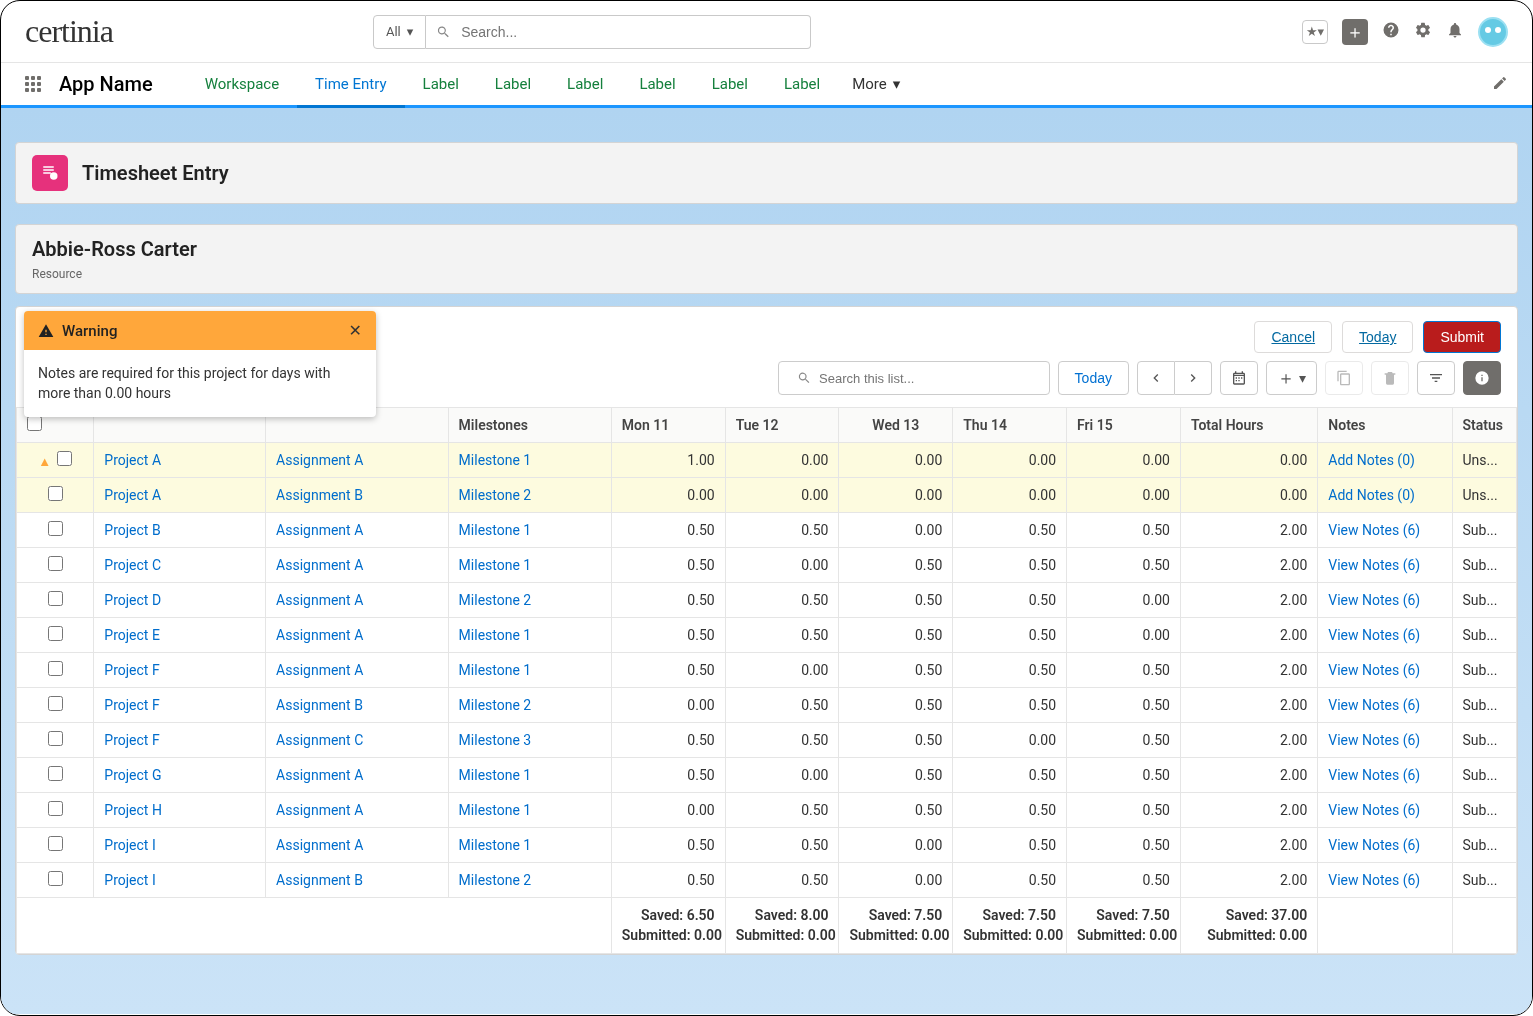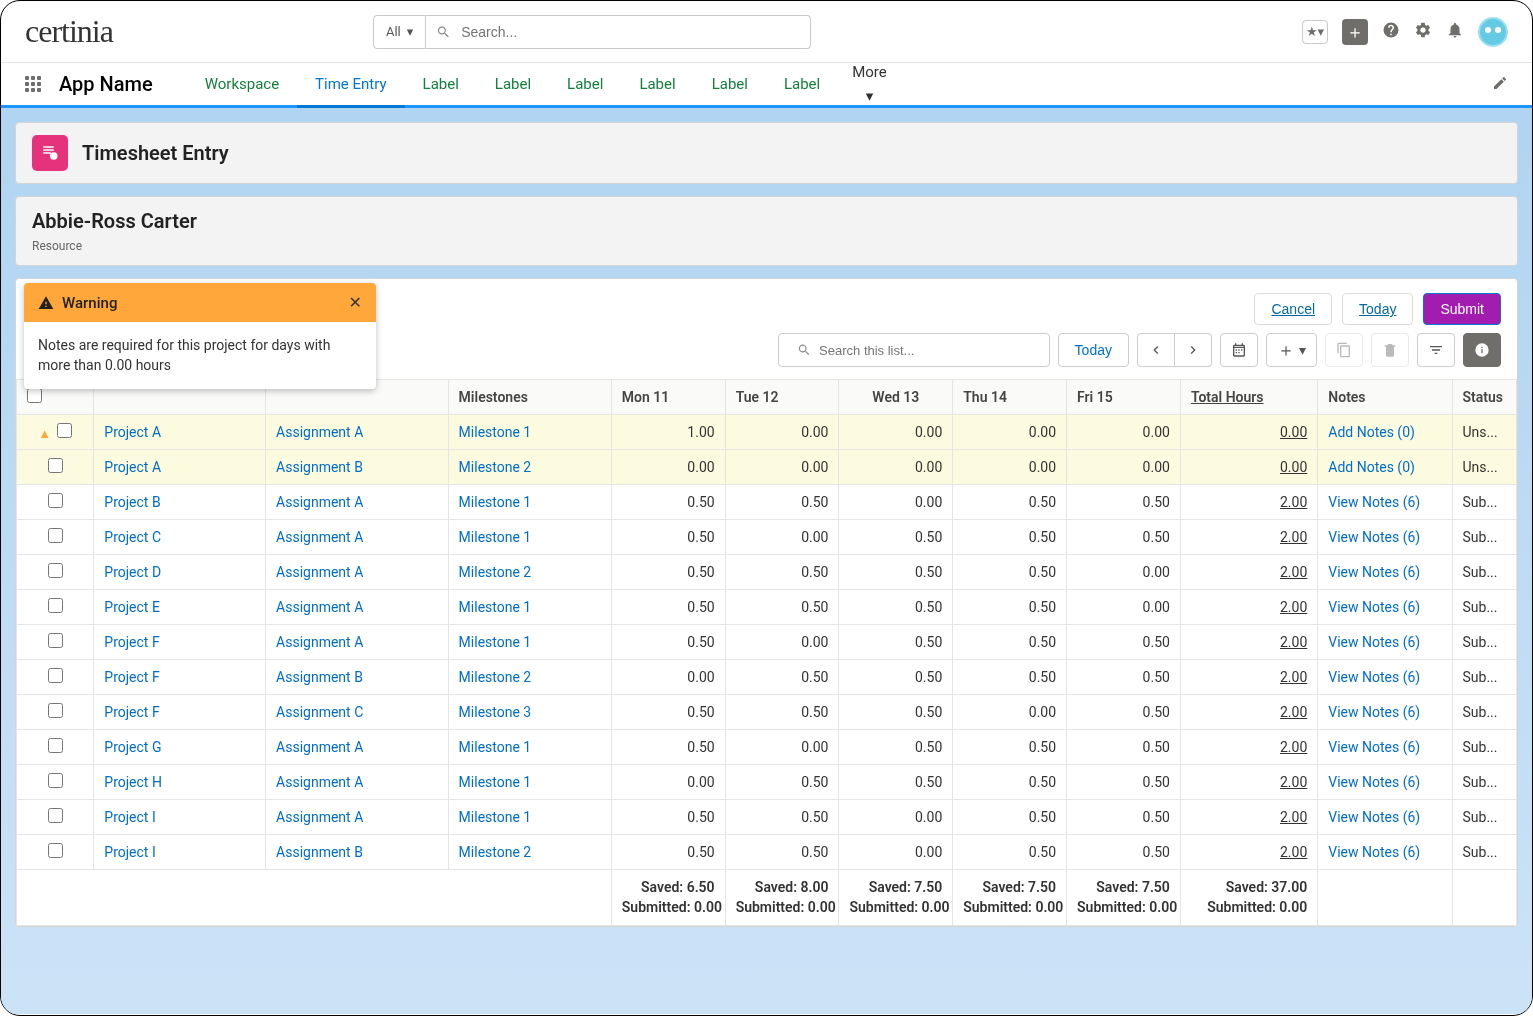--- a/index.html
+++ b/index.html
@@ -24,39 +24,39 @@
 
 
 .nav-bar { display: flex; align-items: center; height: 45px; padding: 0 24px; border-bottom: 3px solid #1b96ff; }
 .app-launcher { display: grid; grid-template-columns: repeat(3, 4px); grid-template-rows: repeat(3, 4px); gap: 2px; cursor: pointer; margin-right: 18px; }
 .app-launcher span { background: #706e6b; border-radius: 1px; }
 .app-name { font-size: 20px; font-weight: 500; color: #000; margin-right: 34px; }
 .nav-items { display: flex; height: 100%; }
 .nav-item { padding: 0 18px; display: flex; align-items: center; color: #15803d; cursor: pointer; font-size: 15px; position: relative; }
 .nav-item.active { color: #0176d3; }
 .nav-item.active::after { content: ''; position: absolute; bottom: -3px; left: 0; right: 0; height: 3px; background: #0176d3; }
-.more-nav { display: flex; align-items: center; gap: 6px; color: #333; cursor: pointer; padding: 0 14px; font-size: 15px; flex-direction: column; }
+.more-nav { display: flex; align-items: center; gap: 6px; color: #333; cursor: pointer; padding: 0 14px; font-size: 15px; }
 .edit-nav { margin-left: auto; color: #706e6b; cursor: pointer; }
 
 
 .content-bg { background: linear-gradient(180deg, #b0d4f1 0%, #cbe3f7 100%); padding: 14px; height: calc(1016px - 62px - 48px); overflow: hidden; }
-.panel { background: #f3f3f3; border: 1px solid #d4d4d4; border-radius: 4px; padding: 12px 16px; margin-bottom: 12px; display: flex; align-items: center; gap: 14px; }
+.panel { background: #f3f3f3; border: 1px solid #d4d4d4; border-radius: 4px; padding: 12px 16px; margin-bottom: 12px; display: flex; align-items: center; gap: 14px; margin-top: 20px; }
 .panel-icon { width: 36px; height: 36px; background: #e6317c; border-radius: 5px; display: flex; align-items: center; justify-content: center; color: #fff; flex-shrink: 0; }
 .panel-title { font-size: 20px; font-weight: 600; color: #222; }
 .resource-panel .resource-name { font-size: 20px; font-weight: 600; color: #222; }
 .resource-panel .resource-sub { font-size: 12px; color: #666; margin-top: 2px; }
 
 .main-card { background: #fff; border: 1px solid #d4d4d4; border-radius: 4px; position: relative; }
 
 .card-top { display: flex; align-items: center; padding: 14px 16px 8px; }
 .week-title { font-size: 20px; font-weight: 600; color: #222; }
 .top-actions { margin-left: auto; display: flex; gap: 10px; }
 .btn { padding: 7px 16px; border-radius: 4px; border: 1px solid #ccc; background: #fff; cursor: pointer; font-size: 14px; }
 .btn-link { color: #0369a1; border-color: #dddbda; text-decoration: underline; }
-.btn-primary { background: #a21caf; color: #fff; border-color: #0176d3; }
+.btn-primary { background: #b91c1c; color: #fff; border-color: #0176d3; }
 
 .toolbar { display: flex; align-items: center; padding: 0 16px 12px; gap: 8px; justify-content: flex-end; }
 .list-search { display: flex; align-items: center; border: 1px solid #ccc; border-radius: 4px; padding: 0 18px; height: 34px; width: 272px; }
 .list-search input { border: none; outline: none; width: 100%; font-size: 13px; background: transparent; }
 .tool-btn { height: 34px; min-width: 34px; border: 1px solid #ccc; border-radius: 4px; background: #fff; display: flex; align-items: center; justify-content: center; cursor: pointer; padding: 0 10px; color: #555; font-size: 14px; }
 .tool-btn.today { color: #0070d2; padding: 0 16px; }
 .tool-btn.disabled { opacity: 0.4; cursor: not-allowed; }
 .tool-group { display: flex; }
 .tool-group .tool-btn:first-child { border-radius: 4px 0 0 4px; }
 .tool-group .tool-btn:last-child { border-radius: 0 4px 4px 0; border-left: none; }
@@ -71,21 +71,21 @@
 
 .grid-wrap { overflow-x: hidden; }
 table.timegrid { width: 100%; border-collapse: collapse; table-layout: fixed; }
 table.timegrid th, table.timegrid td { border: 1px solid #e5e5e5; padding: 8px 10px; font-size: 14px; white-space: nowrap; overflow: hidden; text-overflow: ellipsis; }
 table.timegrid th { background: #fafaf9; text-align: left; font-weight: 600; color: #444; }
 .col-check { width: 72px; text-align: center; }
 .col-proj { width: 160px; }
 .col-assign { width: 170px; }
 .col-mile { width: 152px; }
 .col-day { width: 106px; text-align: right; }
-.col-total { width: 128px; text-align: right; text-decoration: underline; }
+.col-total { width: 128px; text-align: right; }
 .col-notes { width: 125px; }
 .col-status { width: 60px; }
 .link { color: #006dcc; cursor: pointer; }
 .num { text-align: right; }
 tr.warn td { background: #fdfbdf; }
 .row-warn-ico { color: #ffa73b; margin-right: 6px; font-size: 13px; }
 input[type=checkbox] { width: 15px; height: 15px; }
 .foot td { font-size: 12px; font-weight: 600; text-align: right; padding-right: 10px; line-height: 1.4; background: #fff; }
 .foot-sub { font-weight: 600; display: block; }
 

